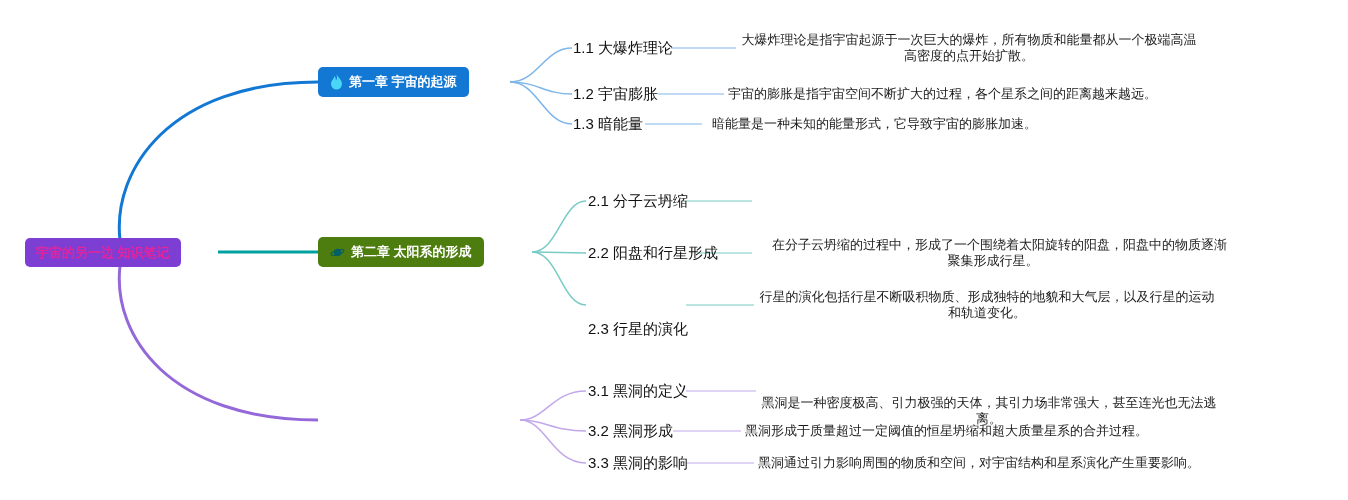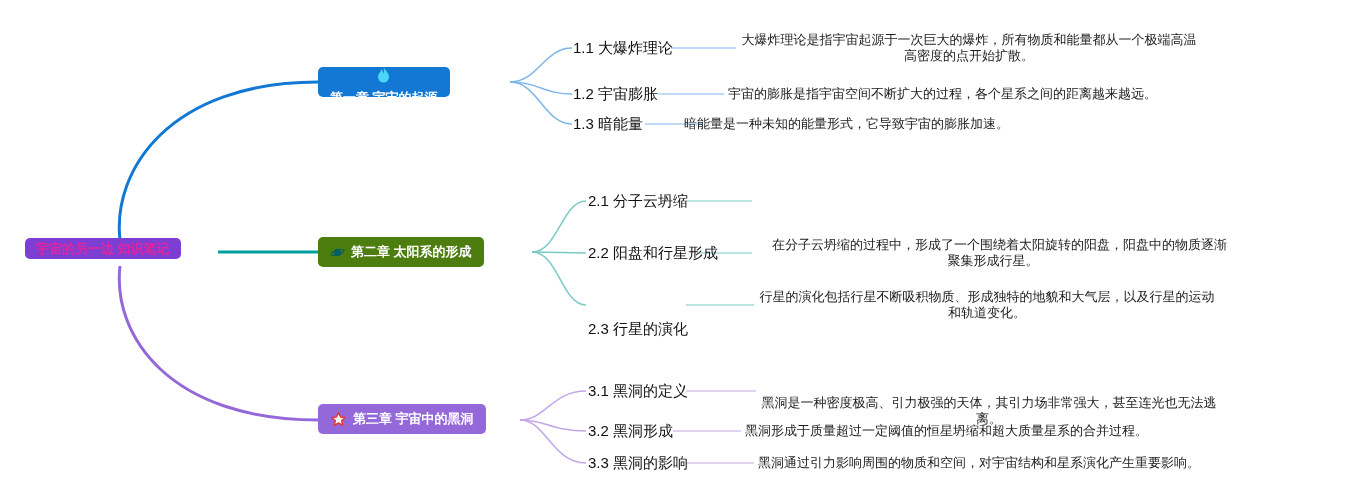--- a/index.html
+++ b/index.html
@@ -1,23 +1,23 @@
 <!DOCTYPE html>
 <html><head>
 <meta charset="utf-8">
 <style>
   html,body{margin:0;padding:0;background:#ffffff;}
   body{font-family:"Liberation Sans","DejaVu Sans",sans-serif;}
   .canvas{position:relative;width:1348px;height:500px;background:#ffffff;overflow:hidden;}
   .lines{position:absolute;left:0;top:0;width:1348px;height:500px;}
   .node{position:absolute;display:flex;align-items:center;gap:6px;border-radius:5px;
         font-size:13px;font-weight:bold;white-space:nowrap;box-sizing:border-box;}
-  .node-root{left:25px;top:238px;height:21px;padding:0 11px;background:#7c3ed3;color:#e6239b;}
+  .node-root{left:25px;top:238px;height:29px;padding:0 11px;background:#7c3ed3;color:#e6239b;}
   .node-ch{height:30px;padding:0 12px;color:#ffffff;}
-  .node-ch1{left:318px;top:67px;background:#1278d4;flex-direction:column;}
+  .node-ch1{left:318px;top:67px;background:#1278d4;}
   .node-ch2{left:318px;top:237px;background:#4d7c0f;}
   .node-ch3{left:318px;top:404px;background:#9468d8;}
   .icon{display:inline-flex;align-items:center;}
   .sub{position:absolute;font-size:15px;color:#111111;white-space:nowrap;line-height:16px;}
   .desc{position:absolute;font-size:13px;color:#1c1c1c;line-height:16px;text-align:center;}
 </style>
 </head>
 <body>
 
 <div class="canvas">
@@ -60,45 +60,37 @@
           <path d="M6.5 0 C7.5 3 12 5.5 12 10 A5.5 5.5 0 0 1 1 10 C1 6.5 4 5 4.5 2 C5.5 3.5 6 4.5 5.8 6.5 C7.5 5.5 7 2.5 6.5 0 Z" fill="#49d6f7"></path>
         </svg>
     </span>
     <span>第一章 宇宙的起源</span>
   </div>
   <div class="sub" style="left:573px;top:40px;">1.1 大爆炸理论</div>
   <div class="sub" style="left:573px;top:86px;">1.2 宇宙膨胀</div>
   <div class="sub" style="left:573px;top:116px;">1.3 暗能量</div>
   <div class="desc" style="left:740px;top:32px;width:458px;">大爆炸理论是指宇宙起源于一次巨大的爆炸，所有物质和能量都从一个极端高温高密度的点开始扩散。</div>
   <div class="desc" style="left:728px;top:86px;">宇宙的膨胀是指宇宙空间不断扩大的过程，各个星系之间的距离越来越远。</div>
-  <div class="desc" style="left:684px;top:116px;">暗能量是一种未知的能量形式，它导致宇宙的膨胀加速。</div>
+  <div class="desc" style="left:712px;top:116px;">暗能量是一种未知的能量形式，它导致宇宙的膨胀加速。</div>
 
   <div class="node node-ch node-ch2">
     <span class="icon">
       <svg width="15" height="15" viewBox="0 0 14 14">
           <circle cx="7" cy="7" r="3.5" fill="#055f63"></circle>
           <ellipse cx="7" cy="7" rx="6.2" ry="2" fill="none" stroke="#055f63" stroke-width="1" transform="rotate(-18 7 7)"></ellipse>
         </svg>
     </span>
     <span>第二章 太阳系的形成</span>
   </div>
   <div class="sub" style="left:588px;top:193px;">2.1 分子云坍缩</div>
   <div class="sub" style="left:588px;top:245px;">2.2 阳盘和行星形成</div>
   <div class="sub" style="left:588px;top:297px;margin-top:24px;">2.3 行星的演化</div>
   <div class="desc" style="left:756px;top:237px;width:474px;">　在分子云坍缩的过程中，形成了一个围绕着太阳旋转的阳盘，阳盘中的物质逐渐聚集形成行星。</div>
   <div class="desc" style="left:758px;top:289px;width:458px;">行星的演化包括行星不断吸积物质、形成独特的地貌和大气层，以及行星的运动和轨道变化。</div>
 
-  <div class="node node-ch node-ch3">
-    <span class="icon">
-      <svg width="17" height="17" viewBox="0 0 16 16">
-          <path d="M8 1.5 L9.9 5.6 14.3 6.1 11 9.1 11.9 13.5 8 11.3 4.1 13.5 5 9.1 1.7 6.1 6.1 5.6 Z" fill="#ffffff" stroke="#e53935" stroke-width="1.4" stroke-linejoin="round"></path>
-        </svg>
-    </span>
-    <span>第三章 宇宙中的黑洞</span>
-  </div>
   <div class="sub" style="left:588px;top:383px;">3.1 黑洞的定义</div>
   <div class="sub" style="left:588px;top:423px;">3.2 黑洞形成</div>
   <div class="sub" style="left:588px;top:455px;">3.3 黑洞的影响</div>
   <div class="desc" style="left:760px;top:375px;width:458px;margin-top:20px;">黑洞是一种密度极高、引力极强的天体，其引力场非常强大，甚至连光也无法逃离。</div>
   <div class="desc" style="left:745px;top:423px;">黑洞形成于质量超过一定阈值的恒星坍缩和超大质量星系的合并过程。</div>
   <div class="desc" style="left:758px;top:455px;">黑洞通过引力影响周围的物质和空间，对宇宙结构和星系演化产生重要影响。</div>
 
 </div>
 
 </body></html>

